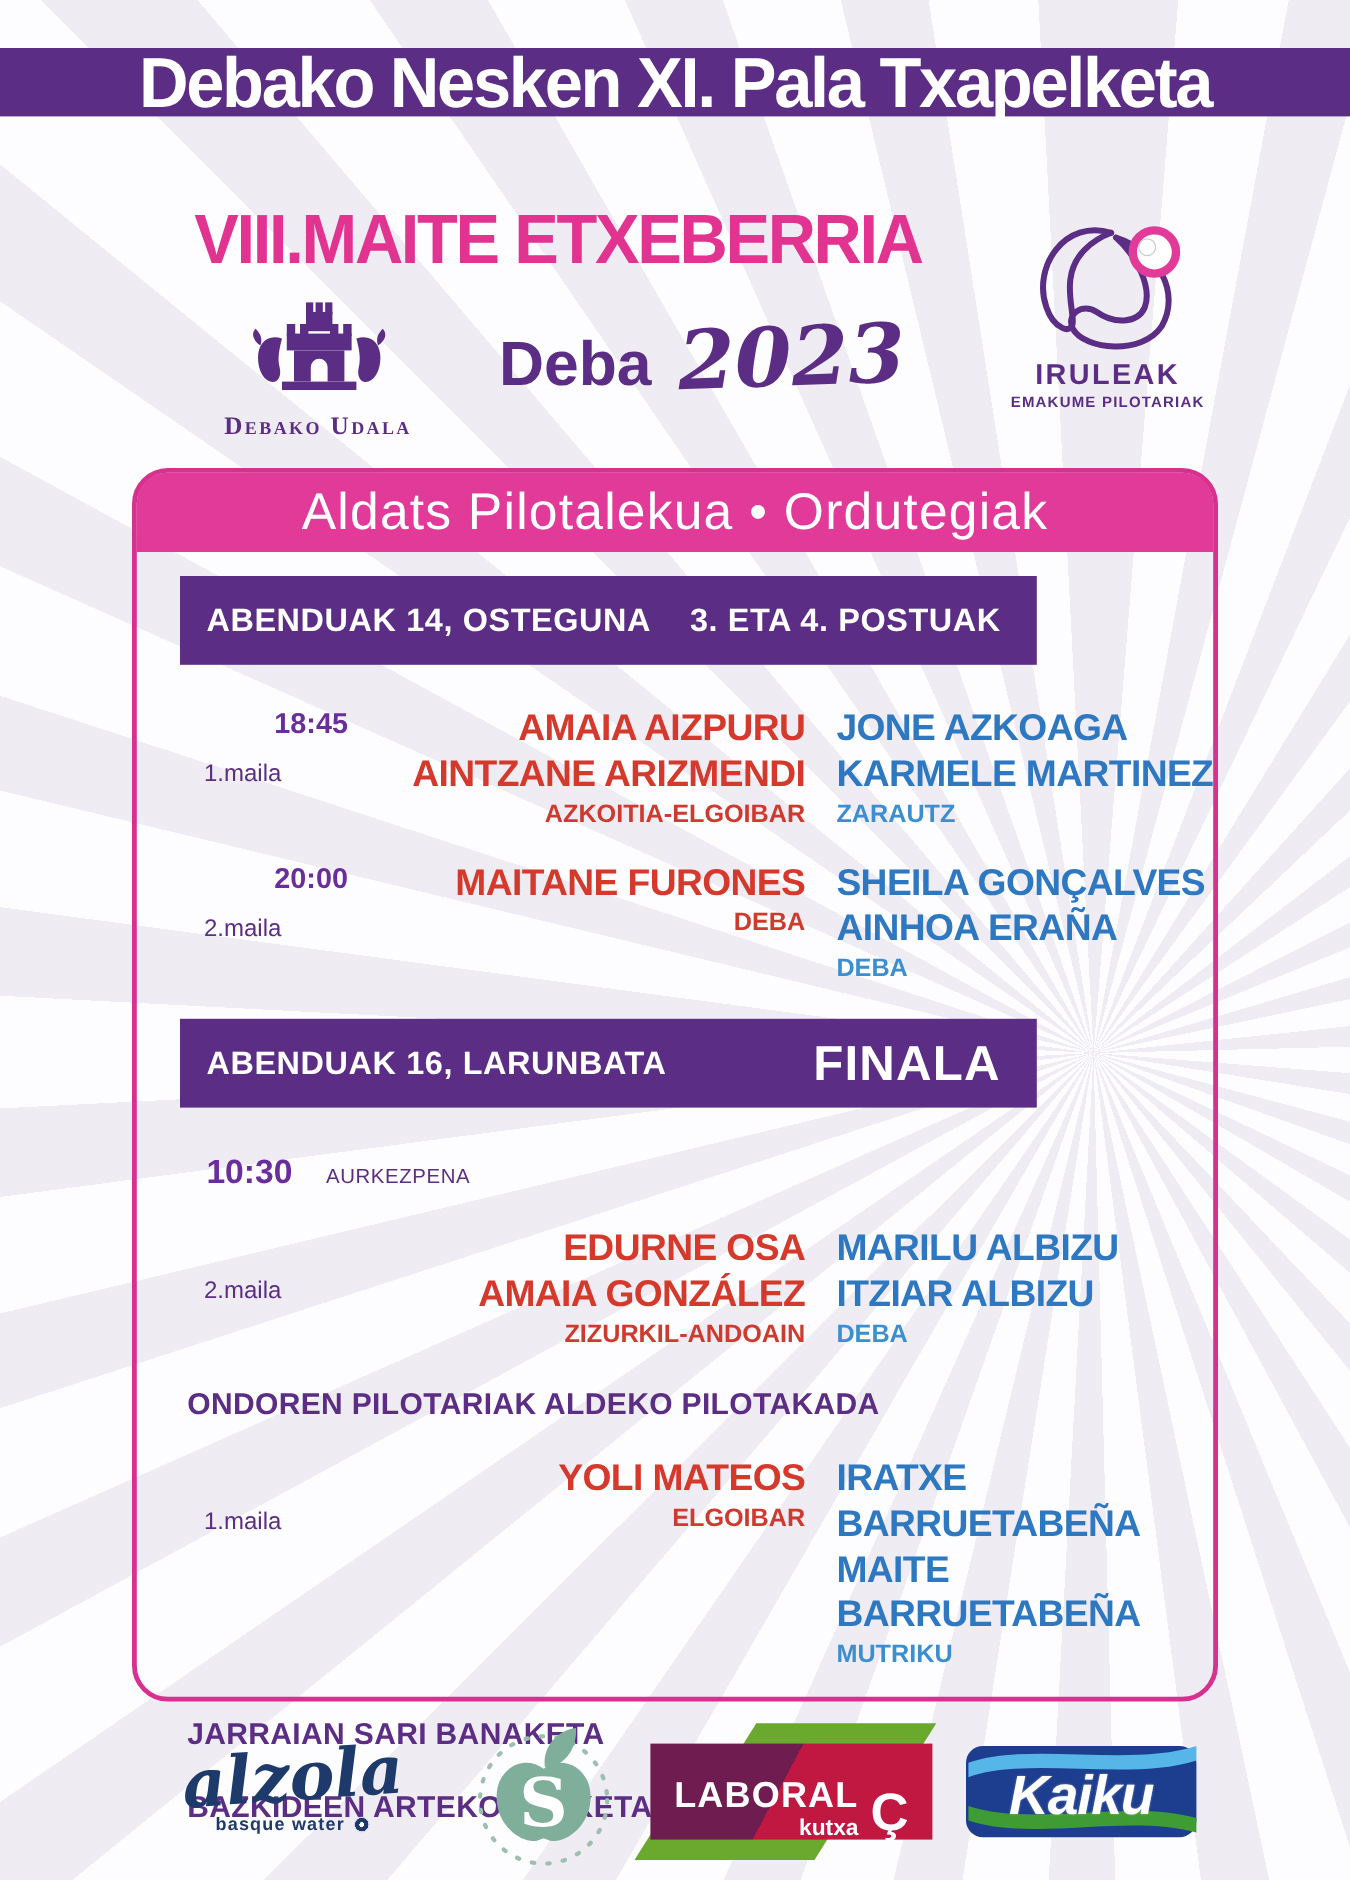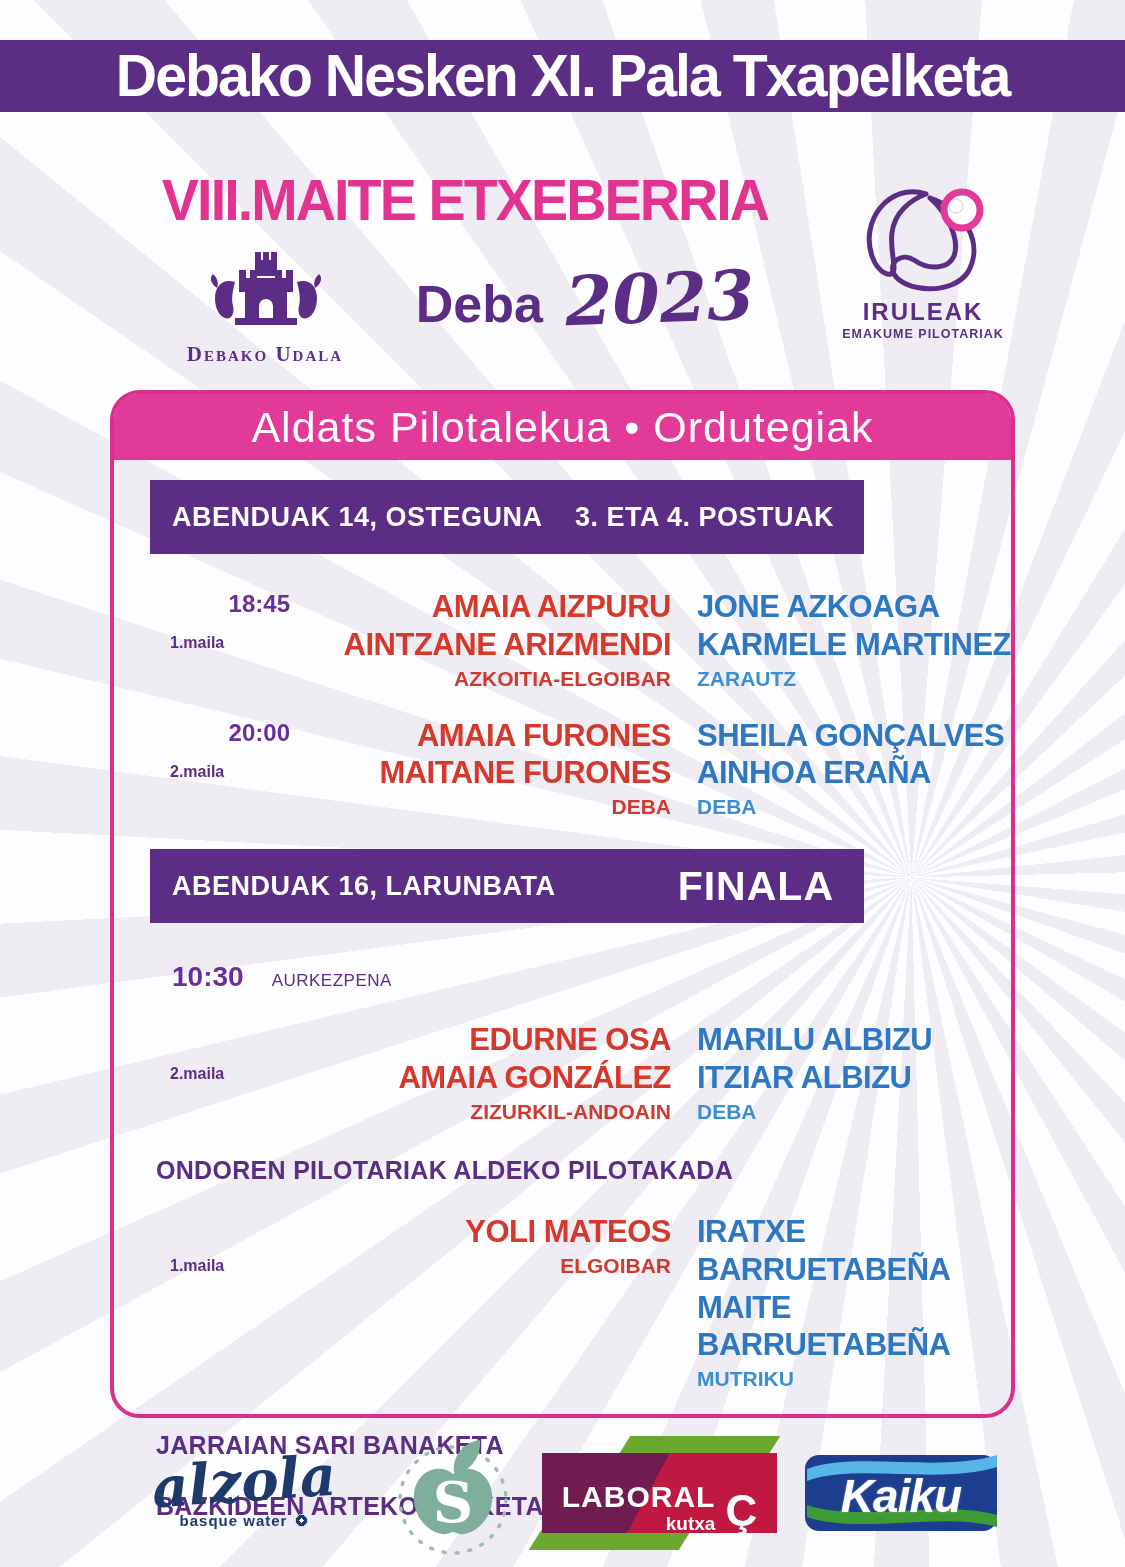--- a/index.html
+++ b/index.html
@@ -10,21 +10,21 @@
     overflow:hidden;
     background-color:#fdfcfe;
     background-image:
       repeating-conic-gradient(from 0deg at 81% 56%,
         rgba(94,62,128,0.085) 0deg 4.6deg,
         rgba(255,255,255,0) 4.6deg 10.5deg);
     font-family:"Liberation Sans", sans-serif;
   }
   
   .banner{
-    position:absolute;left:0;top:40px;width:100%;height:72px;
+    position:absolute;left:0;top:40px;width:100%;height:57px;
     background:#5b2d84;display:flex;align-items:center;justify-content:center;
   }
   .banner-title{
     color:#ffffff;font-size:59px;font-weight:bold;letter-spacing:-2px;
     transform:scaleX(.97);white-space:nowrap;
   }
   
   .event-title{
     position:absolute;left:80px;top:166px;width:770px;
     text-align:center;color:#e23391;font-size:58px;font-weight:bold;
@@ -76,21 +76,21 @@
   .day-date{color:#fff;font-size:27px;font-weight:bold;letter-spacing:0.5px;}
   .day-stage{color:#fff;font-size:27px;font-weight:bold;letter-spacing:0.5px;}
   .day-stage.finala{font-size:41px;letter-spacing:1px;}
   
   .match{
     display:grid;grid-template-columns:140px 355px 330px;column-gap:26px;
     margin-top:34px;align-items:start;
   }
   .m-col1{padding-left:20px;padding-top:2px;}
   .m-time{color:#6a2d9c;font-size:24px;font-weight:bold;text-align:right;}
-  .m-level{color:#5b2d84;font-size:16px;font-weight:bold;margin-top:16px;}
+  .m-level{color:#5b2d84;font-size:20px;font-weight:normal;margin-top:16px;}
   .m-level.only{margin-top:42px;}
   .m-red{text-align:right;}
   .m-blue{text-align:left;}
   .p{font-size:31px;font-weight:bold;letter-spacing:-0.5px;line-height:1.22;}
   .m-red .p{color:#d4392b;}
   .m-blue .p{color:#2e78c2;}
   .club{font-size:21px;font-weight:bold;margin-top:3px;}
   .m-red .club{color:#cf3a2e;}
   .m-blue .club{color:#3b8fd0;}
   
@@ -230,21 +230,20 @@
           <div class="club">ZARAUTZ</div>
         </div>
       </div>
 
       <div class="match" style="margin-top:26px;">
         <div class="m-col1">
           <div class="m-time">20:00</div>
           <div class="m-level">2.maila</div>
         </div>
         <div class="m-red">
-          <div class="p">AMAIA FURONES</div>
           <div class="p">MAITANE FURONES</div>
           <div class="club">DEBA</div>
         </div>
         <div class="m-blue">
           <div class="p">SHEILA GONÇALVES</div>
           <div class="p">AINHOA ERAÑA</div>
           <div class="club">DEBA</div>
         </div>
       </div>
 

